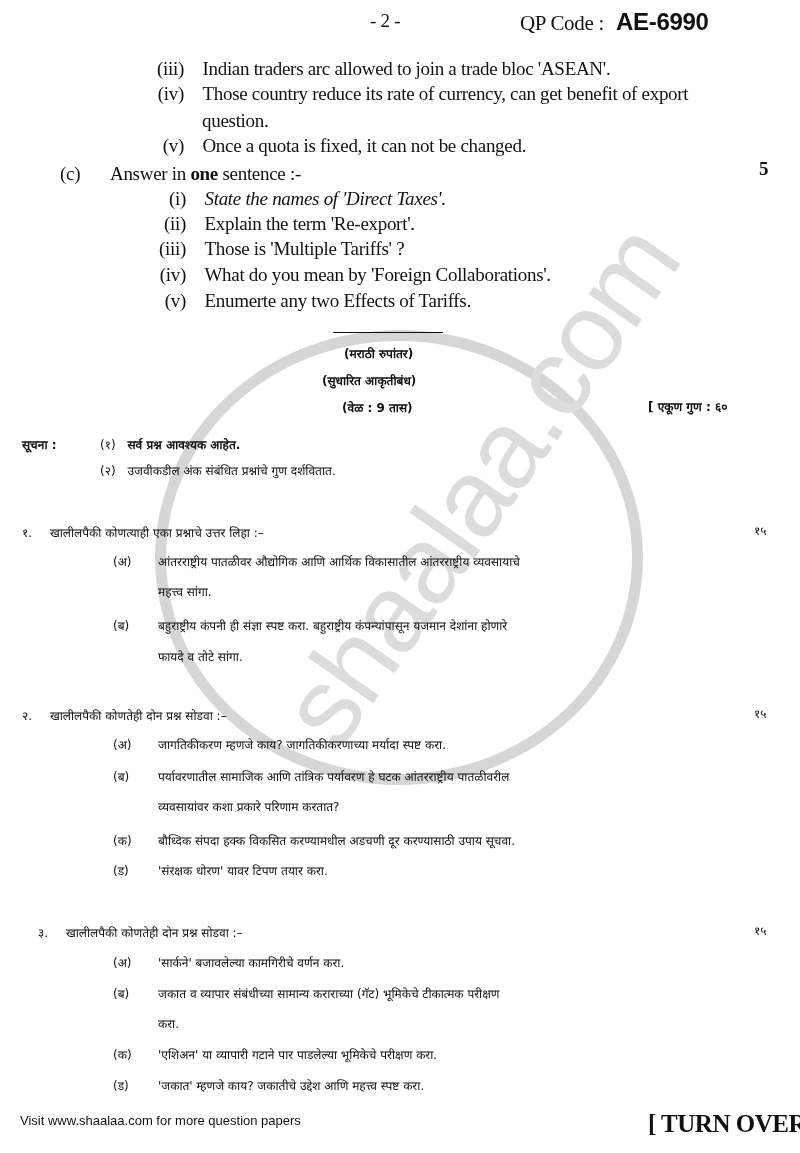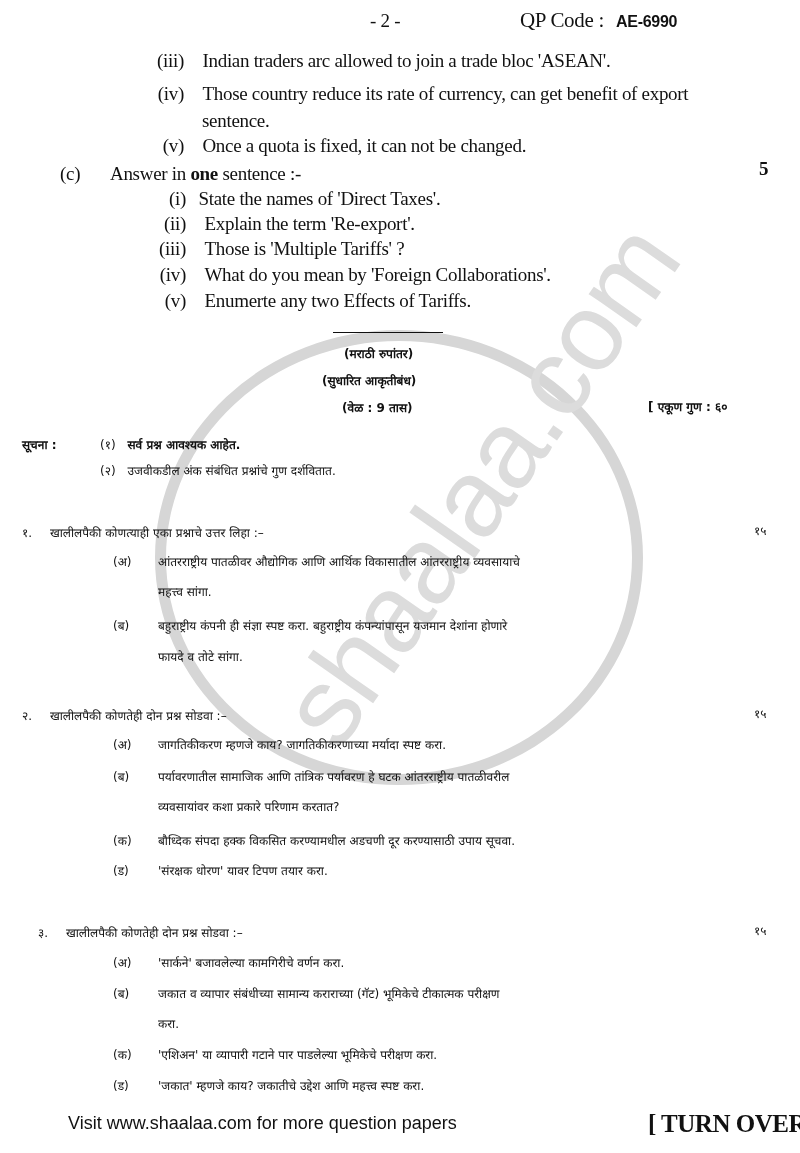--- a/index.html
+++ b/index.html
@@ -22,64 +22,64 @@
     position: absolute; left: 230px; top: 520px;
     font-family: "Liberation Sans", "DejaVu Sans", sans-serif;
     font-size: 110px; color: #dcdcdc; transform: rotate(-55deg);
     transform-origin: center center; z-index: 0; white-space: nowrap;
     width: 360px; text-align: center; letter-spacing: -2px;
   }
   .content { position: relative; z-index: 1; }
 
   .header-page { left: 370px; top: 10px; font-size: 19px; }
   .header-qp { left: 520px; top: 8px; font-size: 21px; }
-  .header-qp .code { font-family: "Liberation Sans", "DejaVu Sans", sans-serif; font-weight: bold; font-size: 16px; margin-left: 12px; }
+  .header-qp .code { font-family: "Liberation Sans", "DejaVu Sans", sans-serif; font-weight: bold; font-size: 24px; margin-left: 12px; }
 
   .num { display: inline-block; text-align: right; }
   .divider { position: absolute; left: 333px; top: 332px; width: 110px; height: 0; border-top: 1.5px solid #111; }
 
-  .footer-visit { left: 20px; top: 1113px; font-family: "Liberation Sans", "DejaVu Sans", sans-serif; font-size: 18px; margin-left: 48px; }
+  .footer-visit { left: 20px; top: 1113px; font-family: "Liberation Sans", "DejaVu Sans", sans-serif; font-size: 13px; }
   .footer-turn { left: 648px; top: 1110px; font-size: 25px; font-weight: bold; letter-spacing: -0.5px; }
 </style>
 </head>
 <body>
 
 <div class="watermark-circle"></div>
 <div class="watermark-text">shaalaa.com</div>
 
 <div class="content">
 
   <div class="abs en header-page">- 2 -</div>
   <div class="abs en header-qp">
     <span>QP Code :</span><span class="code">AE-6990</span>
   </div>
 
-  <div class="abs en" style="left:146px; top:50px;">
+  <div class="abs en" style="left:146px; top:58px;">
     <span class="num" style="width:38px;">(iii)</span>
     <span style="margin-left:14px;">Indian traders arc allowed to join a trade bloc 'ASEAN'.</span>
   </div>
   <div class="abs en" style="left:146px; top:83px;">
     <span class="num" style="width:38px;">(iv)</span>
     <span style="margin-left:14px;">Those country reduce its rate of currency, can get benefit of export</span>
   </div>
-  <div class="abs en" style="left:202px; top:110px;">sentence.</div>
+  <div class="abs en" style="left:202px; top:110px;">question.</div>
   <div class="abs en" style="left:146px; top:135px;">
     <span class="num" style="width:38px;">(v)</span>
     <span style="margin-left:14px;">Once a quota is fixed, it can not be changed.</span>
   </div>
 
   <div class="abs en" style="left:60px; top:163px;">(c)</div>
   <div class="abs en" style="left:110px; top:163px;">
     <span>Answer in </span><span class="bold">one</span><span> sentence :-</span>
   </div>
   <div class="abs en bold" style="left:759px; top:158px;">5</div>
 
   <div class="abs en" style="left:148px; top:188px;">
     <span class="num" style="width:38px;">(i)</span>
-    <span style="margin-left:8px;">State the names of 'Direct Taxes'.</span>
+    <span style="margin-left:14px;font-style:italic;">State the names of 'Direct Taxes'.</span>
   </div>
   <div class="abs en" style="left:148px; top:213px;">
     <span class="num" style="width:38px;">(ii)</span>
     <span style="margin-left:14px;">Explain the term 'Re-export'.</span>
   </div>
   <div class="abs en" style="left:148px; top:238px;">
     <span class="num" style="width:38px;">(iii)</span>
     <span style="margin-left:14px;">Those is 'Multiple Tariffs' ?</span>
   </div>
   <div class="abs en" style="left:148px; top:264px;">

